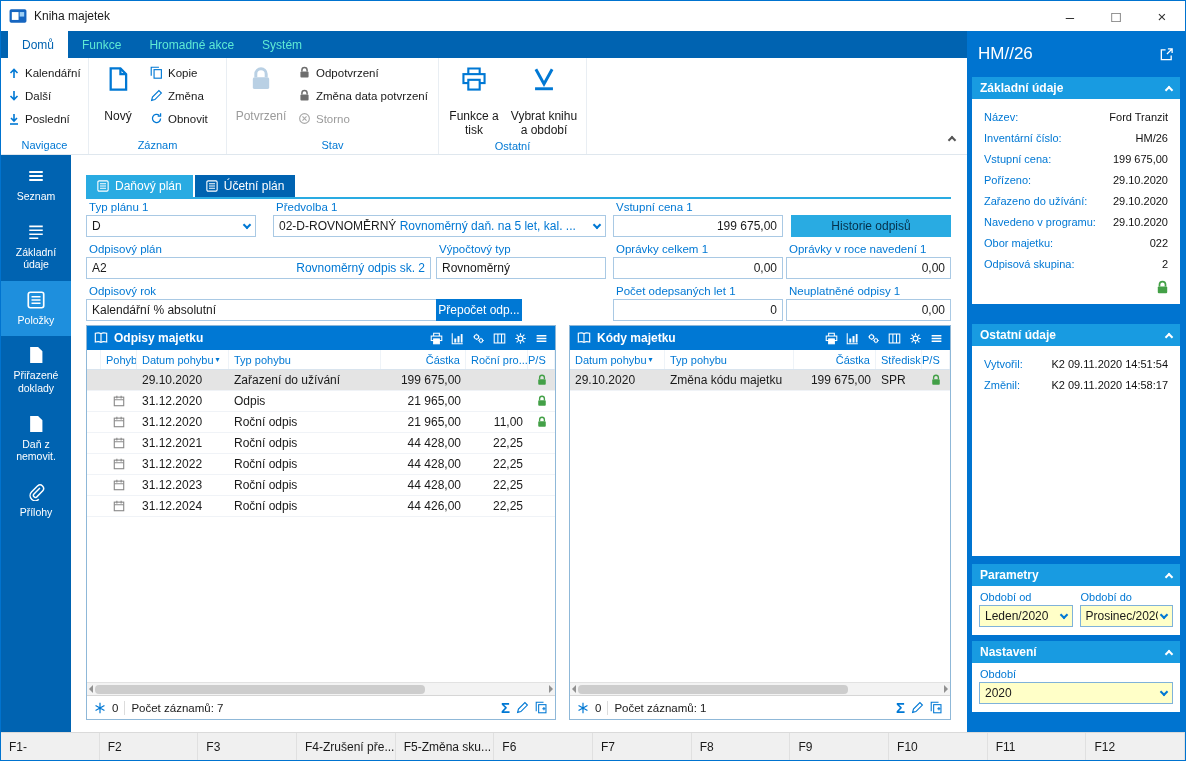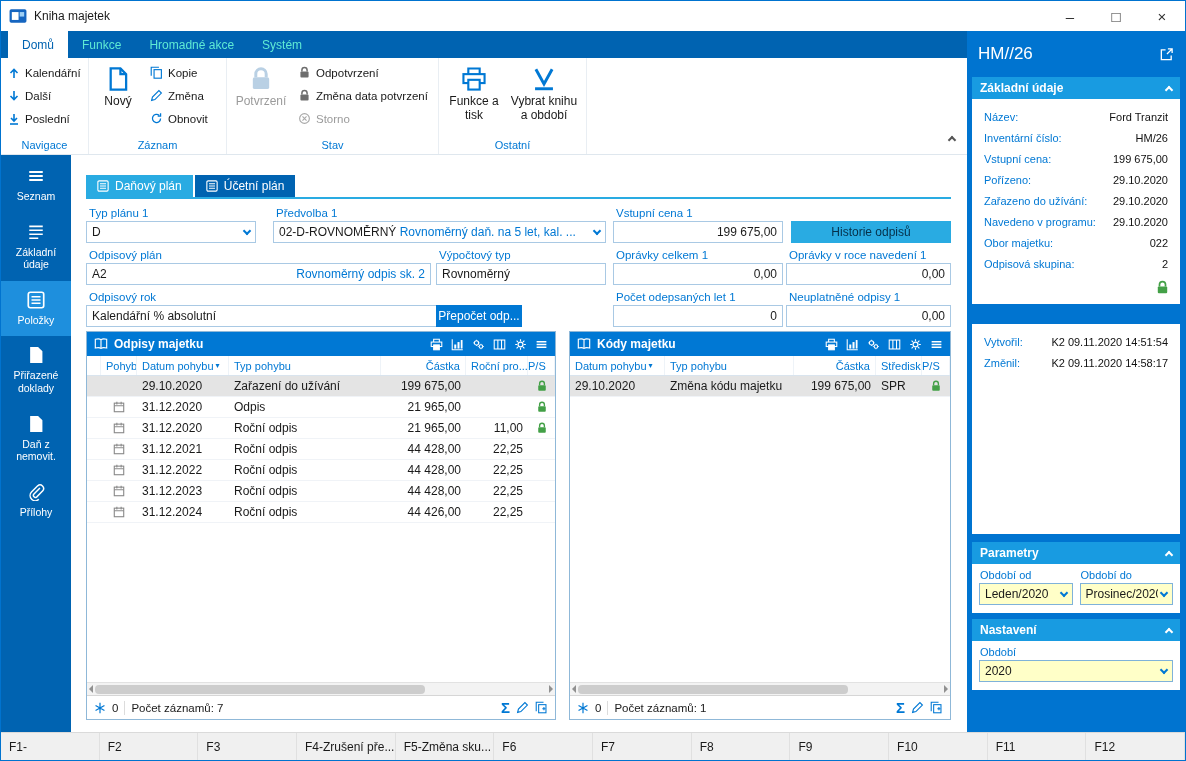--- a/index.html
+++ b/index.html
@@ -26,36 +26,36 @@
 
 .ribbon-tabs{height:27px;flex:0 0 27px;background:#0063b1;display:flex;padding-left:7px}
 .rtab{display:flex;align-items:center;padding:0 14px;color:#5eead4}
 .rtab.active{background:#fff;color:#0063b1}
 
 .ribbon{height:97px;flex:0 0 97px;background:#fff;display:flex;position:relative;border-bottom:1px solid #dfe7ee}
 .rgroup{display:flex;flex-direction:column;border-right:1px solid #e9eef3;padding:3px 2px 0}
 .rbody{flex:1;display:flex;align-items:flex-start}
 .rstack{display:flex;flex-direction:column}
 .rbtn-sm{display:flex;align-items:center;gap:5px;height:23px;padding:0 5px;white-space:nowrap;font-size:11.5px}
-.rbtn-big{display:flex;flex-direction:column;align-items:center;gap:3px;padding-top:5px;width:58px;text-align:center;font-size:12px;line-height:1.15;align-self:stretch}
+.rbtn-big{display:flex;flex-direction:column;align-items:center;gap:18px;padding-top:5px;width:58px;text-align:center;font-size:12px;line-height:1.15;align-self:stretch}
 .rlabel{height:19px;display:flex;align-items:center;justify-content:center;color:#0078d4;font-size:11px}
 .disabled{color:#9b9b9b}
 .ribbon-collapse{position:absolute;right:12px;bottom:8px;color:#555}
 
 .main-row{flex:1;display:flex;min-height:0}
 .sidebar{width:70px;flex:0 0 70px;background:#0063b1;display:flex;flex-direction:column;color:#fff;padding-top:2px}
 .side-item{display:flex;flex-direction:column;align-items:center;gap:5px;padding:10px 2px;font-size:10.5px;line-height:1.2;text-align:center}
 .side-item.active{background:#1e8fdd}
 .content{flex:1;min-width:0;display:flex;flex-direction:column;background:#fff;padding:0 16px 0 15px}
 
 .plan-tabs{margin-top:20px;height:24px;flex:0 0 auto;display:flex;gap:2px;border-bottom:2px solid #29abe2}
 .ptab{display:flex;align-items:center;gap:6px;padding:0 11px;background:#0063b1;color:#fff}
 .ptab.active{background:#29abe2}
 
-.form{position:relative;height:126px;flex:0 0 126px;margin-top:6px}
+.form{position:relative;height:126px;flex:0 0 126px;}
 .flabel{position:absolute;color:#0078d4;font-size:11.5px;white-space:nowrap}
 .finput{position:absolute;height:22px;border:1px solid #a9c9e4;background:#fff;display:flex;align-items:center;padding:0 5px;gap:4px;overflow:hidden}
 .ftext{flex:1;white-space:nowrap;overflow:hidden}
 .ftext.right{text-align:right}
 .fblue{color:#0078d4}
 .mlauto{margin-left:auto}
 .fbtn{position:absolute;height:22px;display:flex;align-items:center;justify-content:center}
 .fbtn.cyan{background:#29abe2;color:#05304a}
 .fbtn.navy{background:#0078d4;color:#fff}
 
@@ -780,20 +780,24 @@
             </div>
           <div class="rp-lockrow">
               <svg class="ic ic15 green">
                 <use href="#i-lock"></use>
               </svg>
             </div>
         </div>
       </div>
 
       <div class="rp-sec" style="margin-bottom:8px">
+        <div class="rp-sechead">
+          <span>Ostatní údaje</span>
+          <span class="chev up white"></span>
+        </div>
         <div class="rp-box2">
           <div class="rp-row">
               <span class="lbl">Vytvořil:</span>
               <span class="val">K2 09.11.2020 14:51:54</span>
             </div>
           <div class="rp-row">
               <span class="lbl">Změnil:</span>
               <span class="val">K2 09.11.2020 14:58:17</span>
             </div>
         </div>

